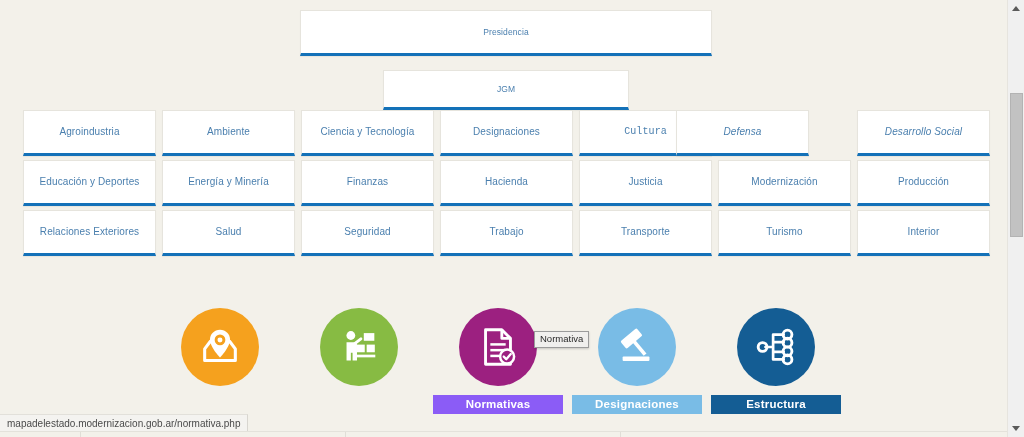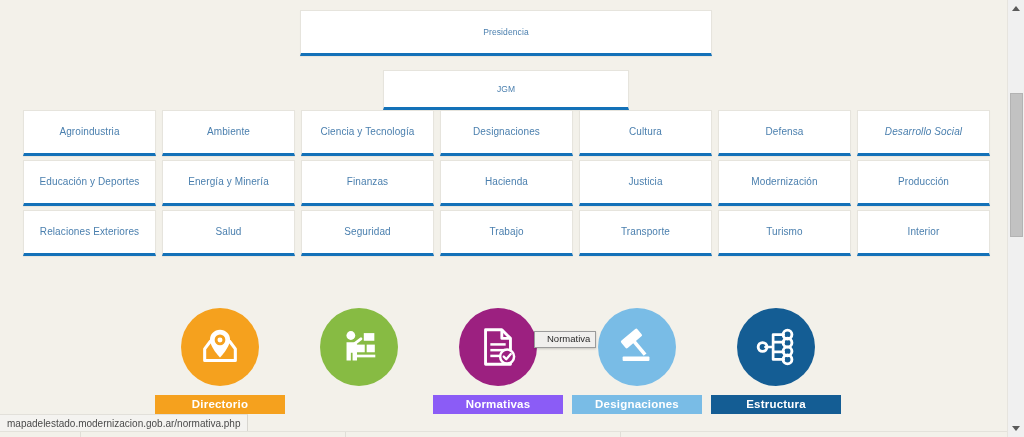--- a/index.html
+++ b/index.html
@@ -82,21 +82,21 @@
 
   
   #tooltip {
     position: absolute;
     left: 534px;
     top: 331px;
     background: #f0efed;
     border: 1px solid #9b9b9b;
     color: #2a2a2a;
     font-size: 9.5px;
-    padding: 2px 5px 3px 12px;
+    padding: 2px 5px 3px 5px;
     line-height: 1.1;
     white-space: nowrap;
     box-shadow: 0 1px 2px rgba(0,0,0,.18);
   }
 
   
   #statusbar {
     position: absolute;
     left: 0;
     top: 414px;
@@ -176,22 +176,22 @@
     <div id="top-nodes">
         <div class="card top" style="left: 300px; top: 10px; width: 412px; height: 46px;">Presidencia</div>
         <div class="card top" style="left: 383px; top: 70px; width: 246px; height: 40px; text-align: right;">JGM</div>
       </div>
 
     <div id="grid">
         <div class="card" style="left: 23px; top: 110px; width: 133px; height: 46px;">Agroindustria</div>
         <div class="card" style="left: 162px; top: 110px; width: 133px; height: 46px;">Ambiente</div>
         <div class="card" style="left: 301px; top: 110px; width: 133px; height: 46px;">Ciencia y Tecnología</div>
         <div class="card" style="left: 440px; top: 110px; width: 133px; height: 46px;">Designaciones</div>
-        <div class="card" style="left: 579px; top: 110px; width: 133px; height: 46px;">Cultura</div>
-        <div class="card" style="left: 718px; top: 110px; width: 133px; height: 46px;">Defensa</div>
+        <div class="card" style="left: 579px; top: 110px; width: 133px; height: 46px; font-family: Liberation Mono, monospace;">Cultura</div>
+        <div class="card" style="left: 676px; top: 110px; width: 133px; height: 46px; font-style: italic;">Defensa</div>
         <div class="card" style="left: 857px; top: 110px; width: 133px; height: 46px; font-style: italic;">Desarrollo Social</div>
         <div class="card" style="left: 23px; top: 160px; width: 133px; height: 46px;">Educación y Deportes</div>
         <div class="card" style="left: 162px; top: 160px; width: 133px; height: 46px;">Energía y Minería</div>
         <div class="card" style="left: 301px; top: 160px; width: 133px; height: 46px;">Finanzas</div>
         <div class="card" style="left: 440px; top: 160px; width: 133px; height: 46px;">Hacienda</div>
         <div class="card" style="left: 579px; top: 160px; width: 133px; height: 46px;">Justicia</div>
         <div class="card" style="left: 718px; top: 160px; width: 133px; height: 46px;">Modernización</div>
         <div class="card" style="left: 857px; top: 160px; width: 133px; height: 46px;">Producción</div>
         <div class="card" style="left: 23px; top: 210px; width: 133px; height: 46px;">Relaciones Exteriores</div>
         <div class="card" style="left: 162px; top: 210px; width: 133px; height: 46px;">Salud</div>
@@ -204,21 +204,20 @@
 
     <div id="actions">
         <div class="action" style="left: 155px; top: 308px;">
           <div class="circle" style="background: rgb(245, 161, 30); color: rgb(245, 161, 30);">
             <svg width="46" height="46" viewBox="0 0 48 48">
         <path d="M8 26 L14 18 H34 L40 26 L40 38 H8 Z" fill="none" stroke="white" stroke-width="3.2" stroke-linejoin="round"></path>
         <path d="M24 6 c-6 0-10.5 4.6-10.5 10.4 0 7.6 10.5 18.6 10.5 18.6 s10.5-11 10.5-18.6 C34.5 10.6 30 6 24 6 z" fill="white"></path>
         <circle cx="24" cy="16.6" r="4.1" fill="none" stroke="currentColor" stroke-width="3"></circle>
       </svg>
           </div>
-          <div class="label" style="background: rgb(245, 161, 30);">Directorio</div>
         </div>
         <div class="action" style="left: 294px; top: 308px;">
           <div class="circle" style="background: rgb(135, 187, 67); color: rgb(135, 187, 67);">
             <svg width="46" height="46" viewBox="0 0 48 48">
         <circle cx="15.5" cy="12" r="4.6" fill="white"></circle>
         <path d="M11 19 h8.5 a2.4 2.4 0 0 1 2.4 2.4 V38 h-4.6 v-8 h-1.8 v8 H11 z" fill="white"></path>
         <path d="M19.5 20.5 L26 15.5" stroke="white" stroke-width="3" stroke-linecap="round"></path>
         <rect x="29" y="9.5" width="11" height="8" fill="white"></rect>
         <rect x="21.5" y="21.5" width="8.5" height="8" fill="white"></rect>
         <rect x="32" y="21.5" width="8.5" height="8" fill="white"></rect>

